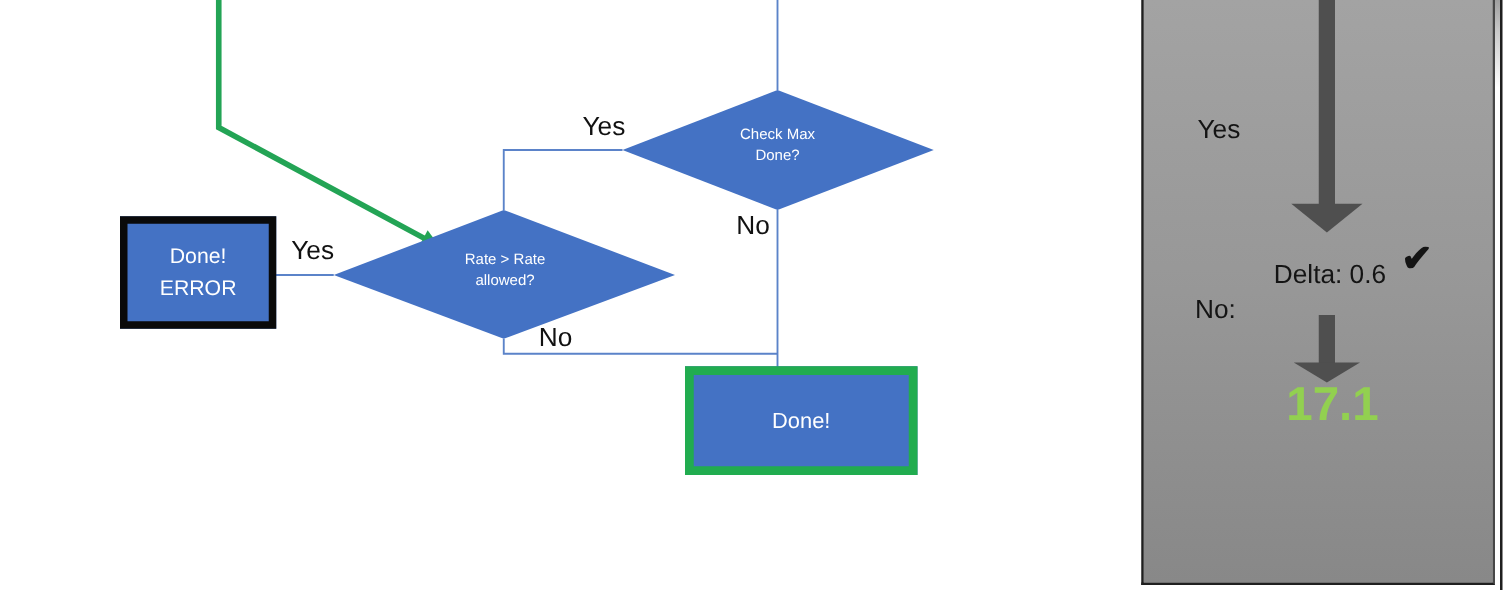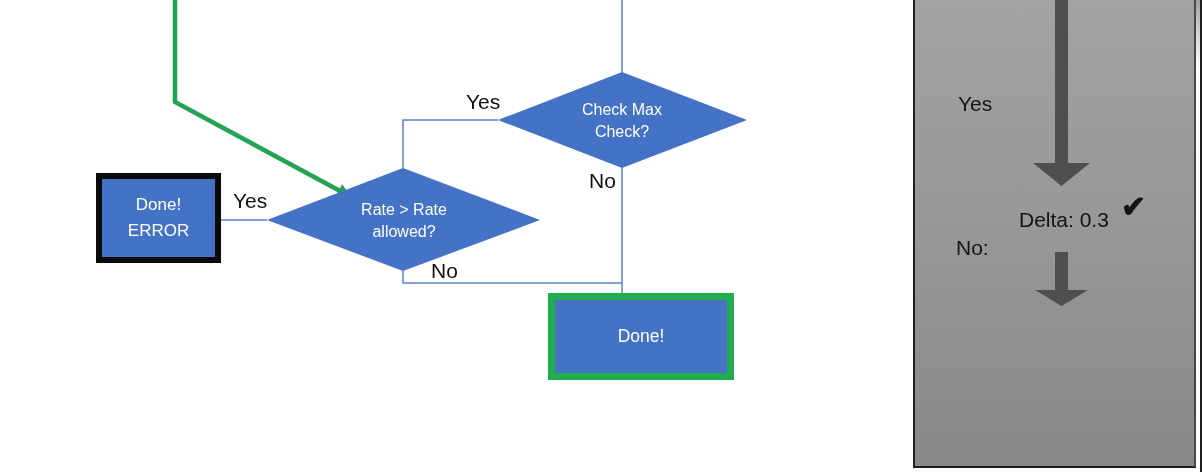--- a/index.html
+++ b/index.html
@@ -21,21 +21,21 @@
     left:75px; top:173px; width:125px; height:90px;
     border:6px solid #0a0a0a; font-size:17px; line-height:1.55;
   }
   #done-box {
     left:527px; top:293px; width:186px; height:87px;
     border:7px solid #21AC4F; font-size:17.5px;
   }
 
   .diamond-label {
     position:absolute; width:180px; color:#ffffff; text-align:center;
-    font-size:16px; line-height:1.4; pointer-events:none;
+    font-size:12px; line-height:1.4; pointer-events:none;
   }
   #check-max-label { left:532px; top:99px; }
   #rate-label      { left:314px; top:199px; }
 
   .branch-label { position:absolute; color:#111111; font-size:21px; }
   #label-yes-top    { left:466px; top:90px;  }
   #label-no-top     { left:589px; top:169px; }
   #label-yes-left   { left:233px; top:189px; }
   #label-no-bottom  { left:431px; top:259px; }
 
@@ -82,21 +82,21 @@
 
   <polyline points="175,-3 175,102 341,191.5" stroke="#23A455" stroke-width="4.5" fill="none"></polyline>
   <polygon points="352,197.5 335.5,196.6 342.1,184.2" fill="#23A455"></polygon>
 
   <polygon points="622,72 747,120 622,168 498,120" fill="#4472C4"></polygon>
   <polygon points="403,168 540,220 403,271 267,220" fill="#4472C4"></polygon>
 </svg>
 
 <div class="diamond-label" id="check-max-label">
   <span style="display:block">Check Max</span>
-  <span style="display:block">Check?</span>
+  <span style="display:block">Done?</span>
 </div>
 <div class="diamond-label" id="rate-label">
   <span style="display:block">Rate &gt; Rate</span>
   <span style="display:block">allowed?</span>
 </div>
 
 <div class="branch-label" id="label-yes-top">Yes</div>
 <div class="branch-label" id="label-no-top">No</div>
 <div class="branch-label" id="label-yes-left">Yes</div>
 <div class="branch-label" id="label-no-bottom">No</div>
@@ -114,18 +114,19 @@
     <g fill="#4F4F4F">
       <rect x="140" y="0" width="13" height="164"></rect>
       <polygon points="118,163 175,163 146.5,186"></polygon>
       <rect x="140" y="252" width="13" height="39"></rect>
       <polygon points="120,290 173,290 146.5,306"></polygon>
     </g>
   </svg>
 
   <div class="panel-text" id="panel-yes">Yes</div>
   <div class="panel-text" id="panel-no">No:</div>
-  <div class="panel-text" id="panel-delta">Delta: 0.3</div>
+  <div class="panel-text" id="panel-delta">Delta: 0.6</div>
   <div class="panel-text" id="panel-check">✔</div>
+  <div class="panel-text" id="panel-result">17.1</div>
 </div>
 
 <div class="edge-strip"></div>
 <div class="edge-line"></div>
 
 </body></html>

